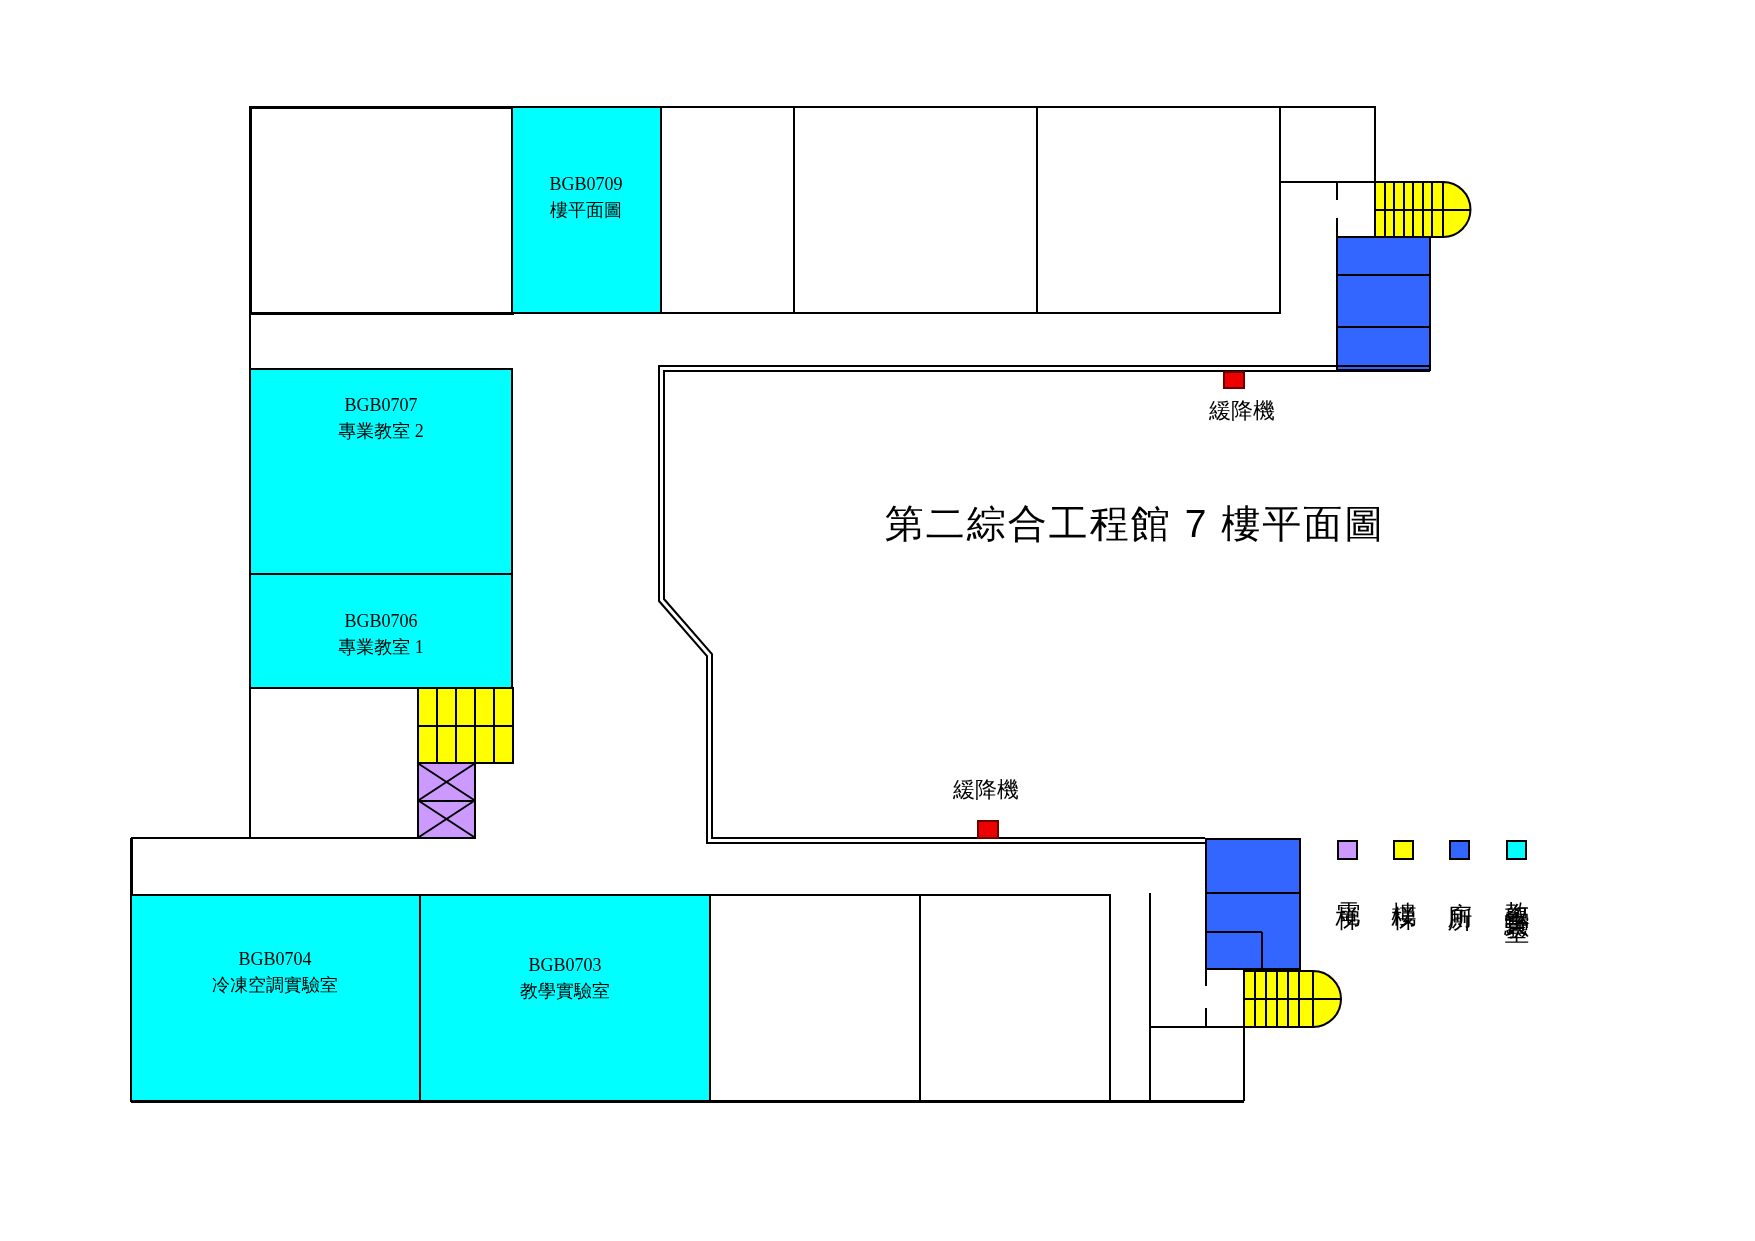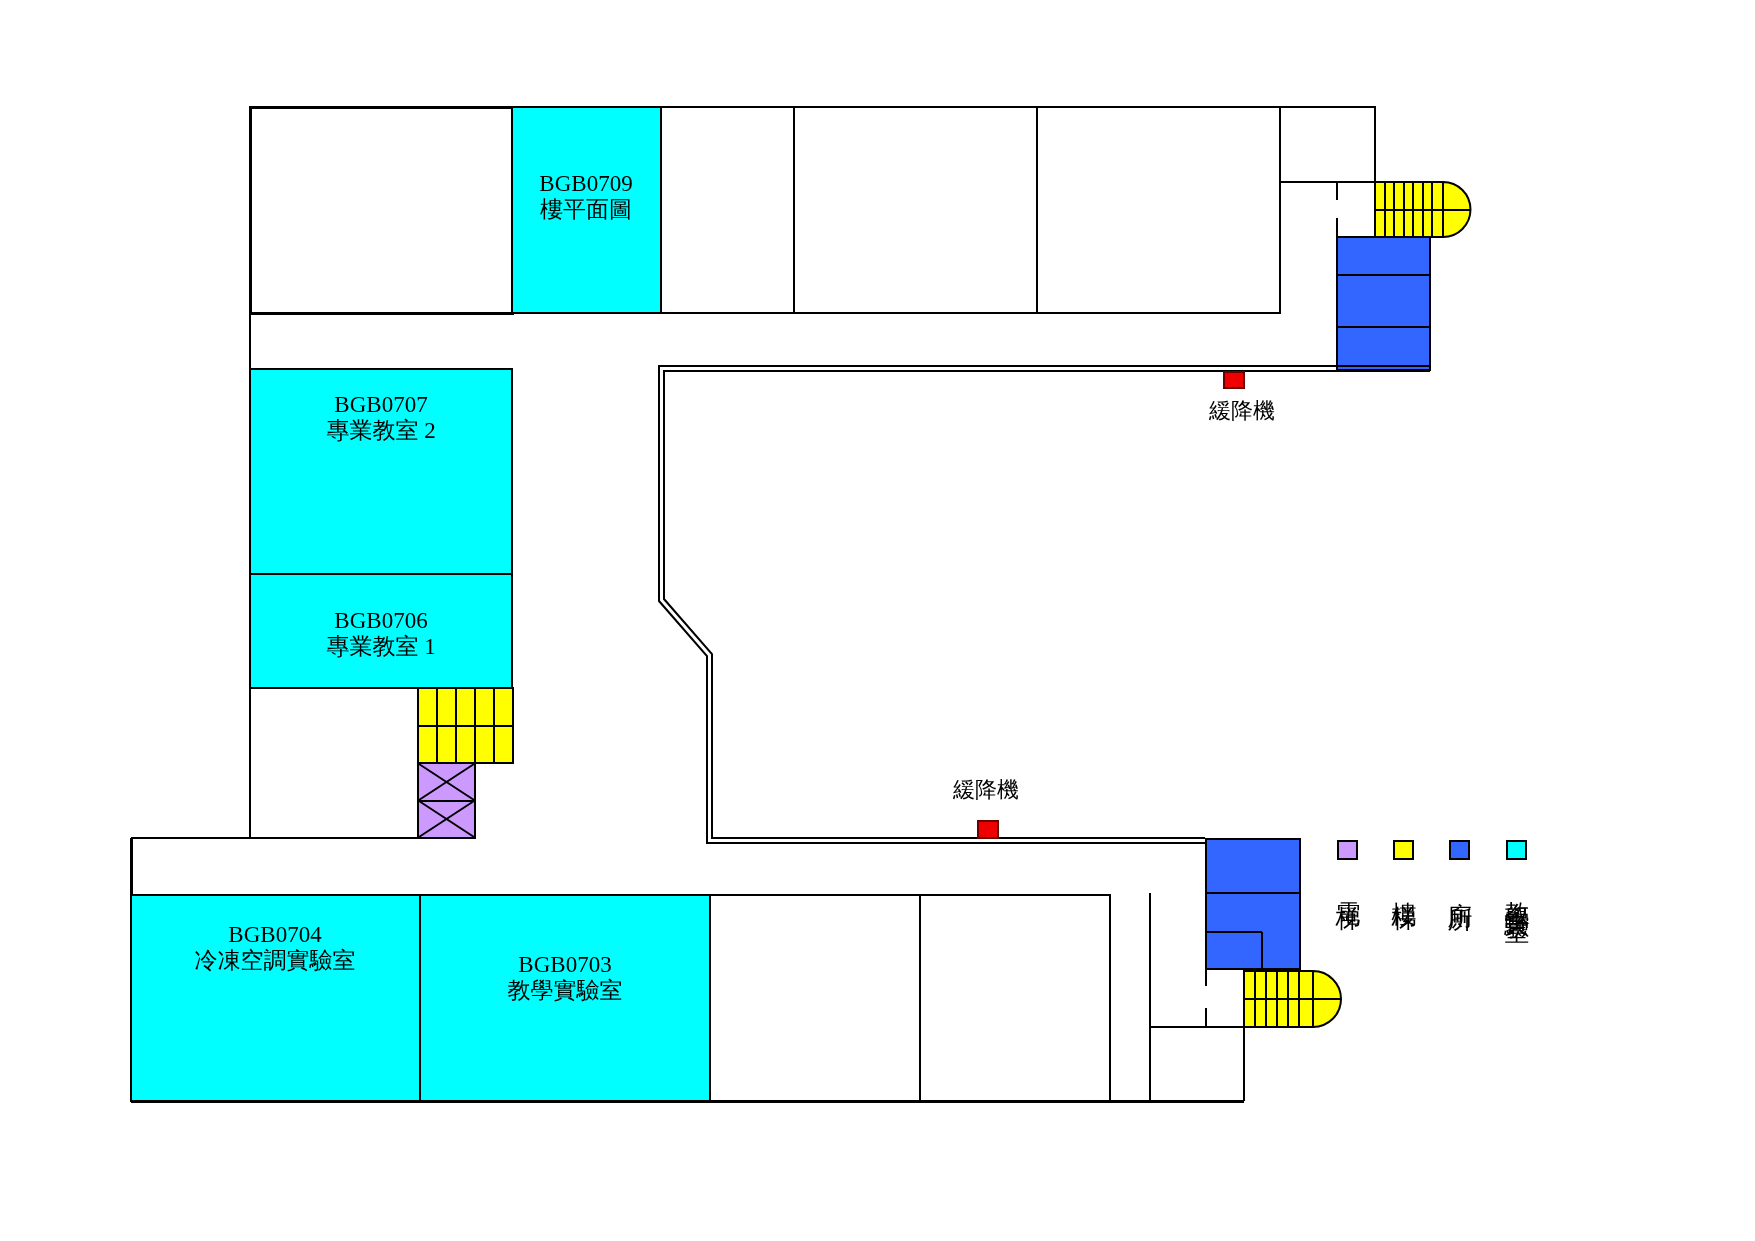--- a/index.html
+++ b/index.html
@@ -3,21 +3,21 @@
 <meta charset="utf-8">
 <style>
   html,body{margin:0;padding:0;background:#ffffff;}
   .stage{position:relative;width:1755px;height:1241px;background:#ffffff;overflow:hidden;}
   .stage svg{position:absolute;left:0;top:0;}
   .txt{position:absolute;color:#000;}
   .room-label{
     transform:translate(-50%,-50%);
     text-align:center;
     font-family:"Liberation Serif","DejaVu Serif",serif;
-    font-size:23px;line-height:26px;white-space:nowrap;
+    font-size:18px;line-height:26px;white-space:nowrap;
   }
   .annot{
     transform:translate(-50%,-50%);
     font-family:"Liberation Serif","DejaVu Serif",serif;
     font-size:22px;white-space:nowrap;
   }
   .plan-title{
     transform:translate(-50%,-50%);
     font-family:"Liberation Sans","DejaVu Sans",sans-serif;
     font-size:39px;letter-spacing:2px;white-space:nowrap;
@@ -123,34 +123,35 @@
         <line x1="1288" y1="971" x2="1288" y2="1027" stroke-width="2"></line>
         <line x1="1299" y1="971" x2="1299" y2="1027" stroke-width="2"></line>
         <line x1="1244" y1="999" x2="1341" y2="999" stroke-width="2"></line>
       </g>
 
       <rect x="1224" y="372" width="20" height="16" fill="#EE0000" stroke="#6b0000" stroke-width="1.5"></rect>
       <rect x="978" y="821" width="20" height="17" fill="#EE0000" stroke="#6b0000" stroke-width="1.5"></rect>
     </g>
   </svg>
 
+  <div class="txt plan-title" style="left:1135px;top:524px">第二綜合工程館 7 樓平面圖</div>
 
   <div class="txt room-label" style="left:586px;top:197px">
     <div>BGB0709</div>
     <div>樓平面圖</div>
   </div>
   <div class="txt room-label" style="left:381px;top:418px">
     <div>BGB0707</div>
     <div>專業教室 2</div>
   </div>
   <div class="txt room-label" style="left:381px;top:634px">
     <div>BGB0706</div>
     <div>專業教室 1</div>
   </div>
-  <div class="txt room-label" style="left:275px;top:948px">
+  <div class="txt room-label" style="left:275px;top:972px">
     <div>BGB0704</div>
     <div>冷凍空調實驗室</div>
   </div>
   <div class="txt room-label" style="left:565px;top:978px">
     <div>BGB0703</div>
     <div>教學實驗室</div>
   </div>
 
   <div class="txt annot" style="left:1242px;top:411px">緩降機</div>
   <div class="txt annot" style="left:986px;top:790px">緩降機</div>

